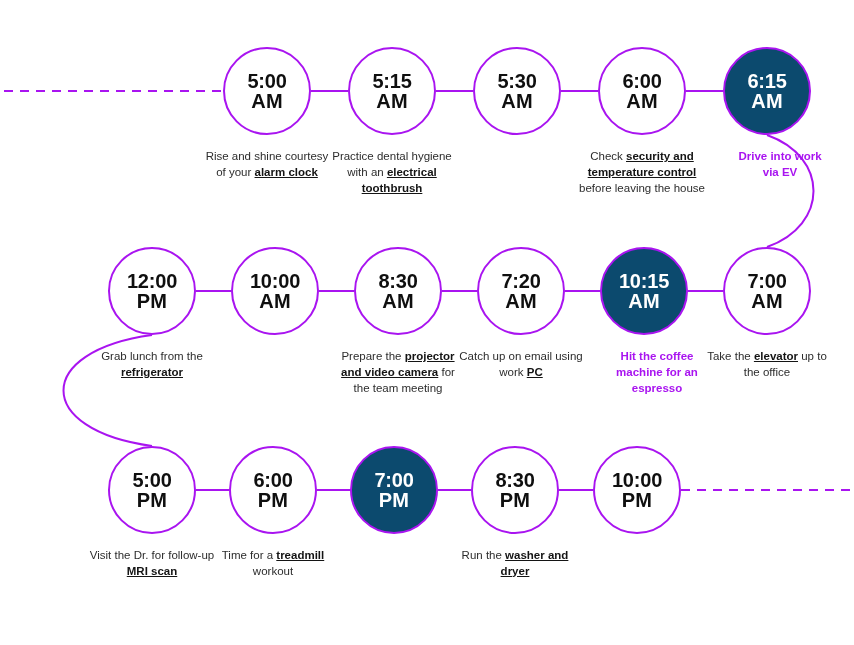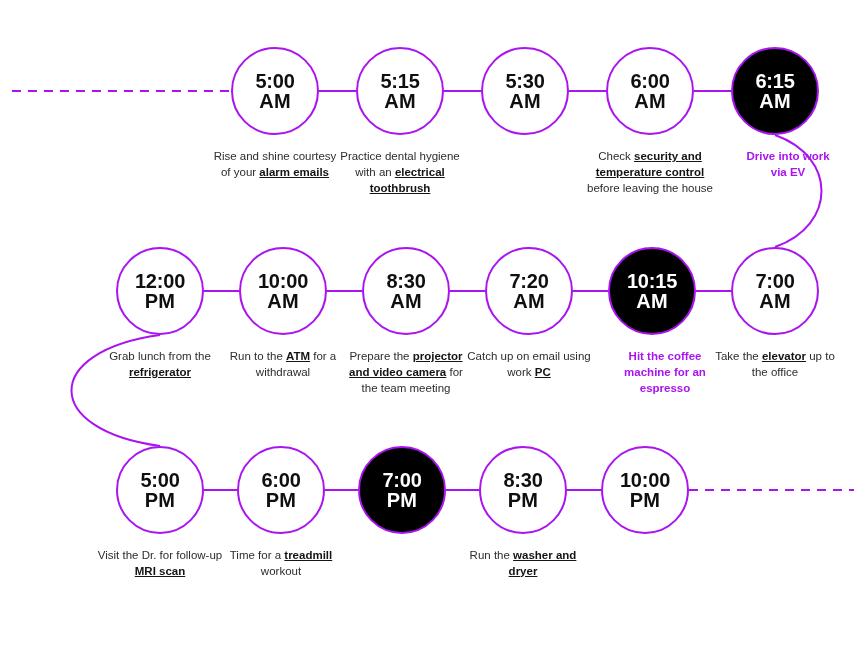--- a/index.html
+++ b/index.html
@@ -11,21 +11,21 @@
     font-family: "Liberation Sans", "DejaVu Sans", sans-serif;
     width: 854px;
     height: 645px;
     position: relative;
     overflow: hidden;
     -webkit-font-smoothing: antialiased;
   }
 
   #timeline-canvas {
     position: absolute;
-    left: 12px;
+    left: 4px;
     top: 0;
     width: 769px;
     height: 645px;
   }
 
   #connector-layer {
     position: absolute;
     left: 0;
     top: 0;
     width: 854px;
@@ -50,21 +50,21 @@
     margin: 0 auto;
     display: flex;
     flex-direction: column;
     align-items: center;
     justify-content: center;
     position: relative;
     z-index: 3;
   }
 
   .node.highlight .node-circle {
-    background: #000000;
+    background: #0c4a6e;
     border-color: #a914f0;
   }
 
   .node-time,
   .node-meridiem {
     font-size: 20px;
     font-weight: bold;
     line-height: 20px;
     color: #0f0f0f;
     letter-spacing: -0.2px;
@@ -118,21 +118,21 @@
         <path d="M 148 335 C 30 351, 30 430, 148 446"></path>
       </g>
   </svg>
 
   <div id="nodes-host">
       <div class="node" style="left: 263px; top: 47px;">
         <div class="node-circle">
           <div class="node-time">5:00</div>
           <div class="node-meridiem">AM</div>
         </div>
-        <div class="node-caption">Rise and shine courtesy of your <b>alarm emails</b></div>
+        <div class="node-caption">Rise and shine courtesy of your <b>alarm clock</b></div>
       </div>
       <div class="node" style="left: 388px; top: 47px;">
         <div class="node-circle">
           <div class="node-time">5:15</div>
           <div class="node-meridiem">AM</div>
         </div>
         <div class="node-caption">Practice dental hygiene with an <b>electrical toothbrush</b></div>
       </div>
       <div class="node" style="left: 513px; top: 47px;">
         <div class="node-circle">
@@ -159,21 +159,20 @@
           <div class="node-time">12:00</div>
           <div class="node-meridiem">PM</div>
         </div>
         <div class="node-caption">Grab lunch from the <b>refrigerator</b></div>
       </div>
       <div class="node" style="left: 271px; top: 247px;">
         <div class="node-circle">
           <div class="node-time">10:00</div>
           <div class="node-meridiem">AM</div>
         </div>
-        <div class="node-caption">Run to the <b>ATM</b> for a withdrawal</div>
       </div>
       <div class="node" style="left: 394px; top: 247px;">
         <div class="node-circle">
           <div class="node-time">8:30</div>
           <div class="node-meridiem">AM</div>
         </div>
         <div class="node-caption">Prepare the <b>projector and video camera</b> for the team meeting</div>
       </div>
       <div class="node" style="left: 517px; top: 247px;">
         <div class="node-circle">

